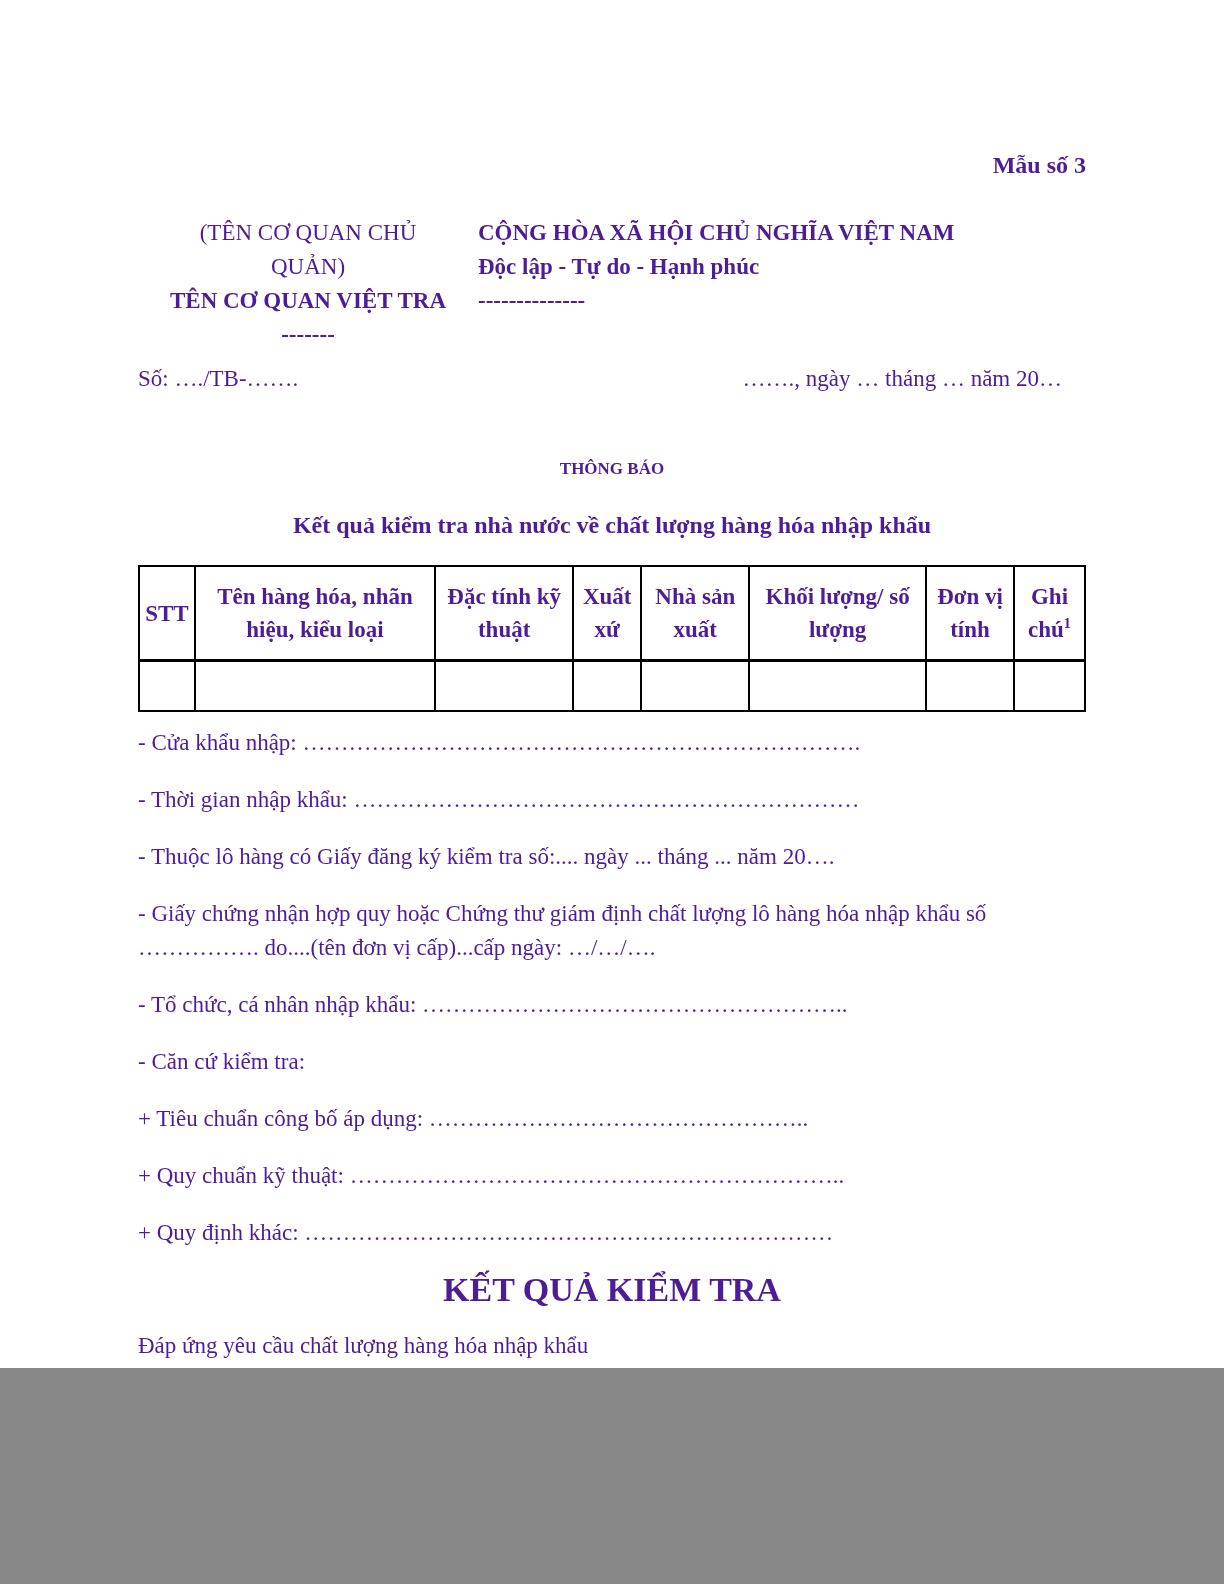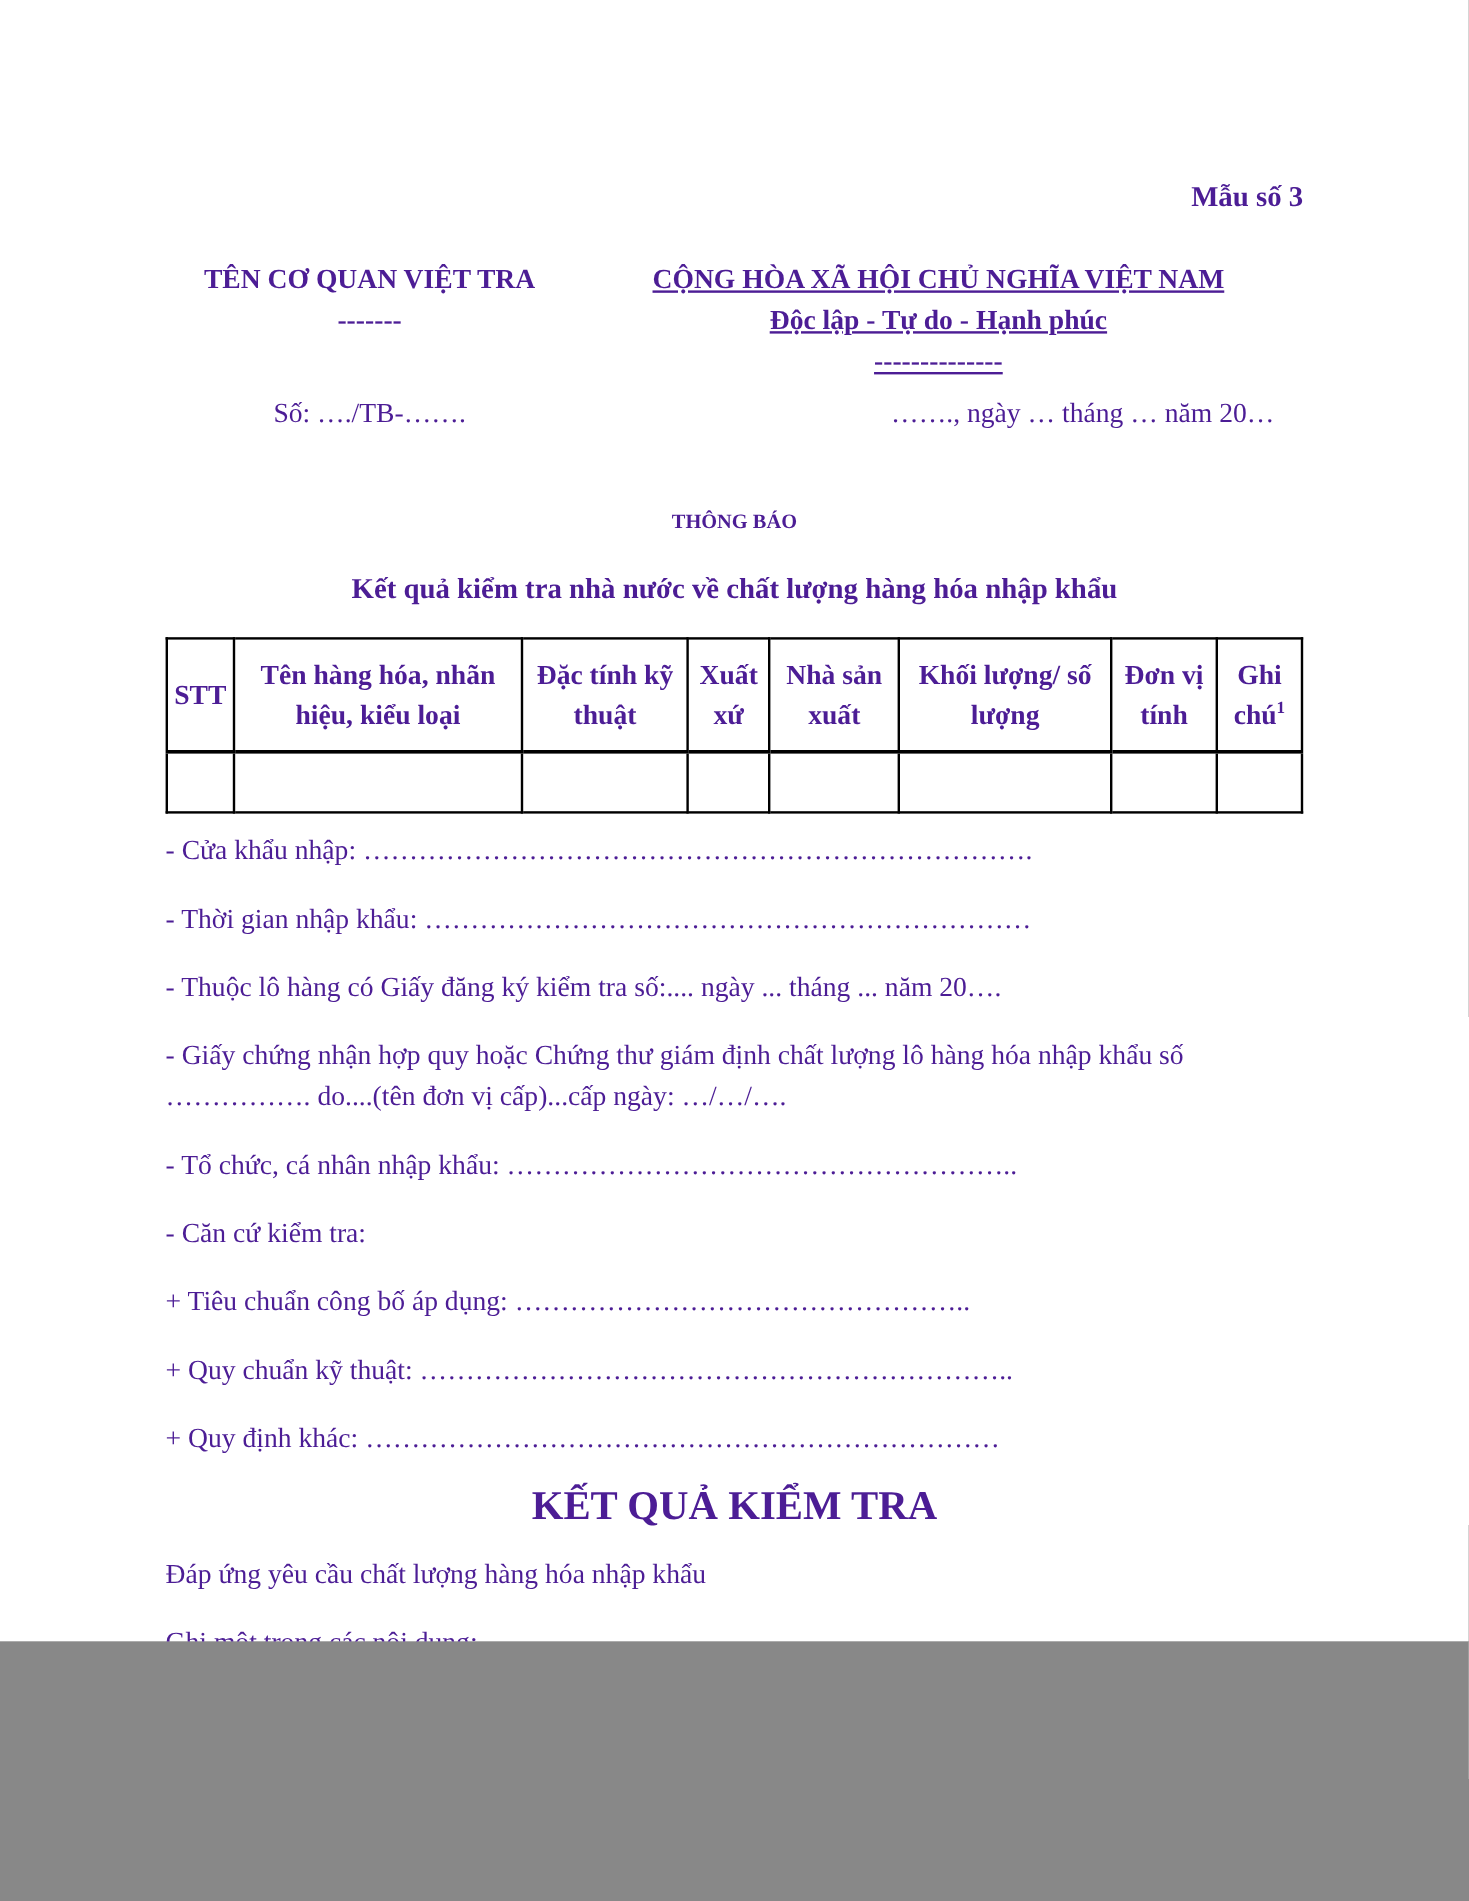--- a/index.html
+++ b/index.html
@@ -30,34 +30,32 @@
     flex: 0 0 340px;
     text-align: center;
     line-height: 34px;
   }
   .h-left .parent-org {
     max-width: 250px;
     margin: 0 auto;
   }
   .h-right {
     flex: 1;
-    text-align: center;
+    text-align: left;
     line-height: 34px;
-    text-decoration: underline;
   }
   .bold { font-weight: bold; }
   .num-row {
     display: flex;
     margin-top: 10px;
     line-height: 34px;
   }
   .num-left {
     width: 340px;
     flex: 0 0 340px;
-    text-align: center;
   }
   .num-right {
     flex: 1;
     text-align: right;
     padding-right: 24px;
   }
   .doc-title {
     margin-top: 56px;
     text-align: center;
     font-weight: bold;
@@ -110,20 +108,21 @@
 </style>
 </head>
 <body>
 
 <div class="page">
 
   <div class="form-no">Mẫu số 3</div>
 
   <div class="header-row">
     <div class="h-left">
+      <div class="parent-org">(TÊN CƠ QUAN CHỦ QUẢN)</div>
       <div class="bold">TÊN CƠ QUAN VIỆT TRA</div>
       <div class="bold">-------</div>
     </div>
     <div class="h-right">
       <div class="bold">CỘNG HÒA XÃ HỘI CHỦ NGHĨA VIỆT NAM</div>
       <div class="bold">Độc lập - Tự do - Hạnh phúc</div>
       <div class="bold">--------------</div>
     </div>
   </div>
 

